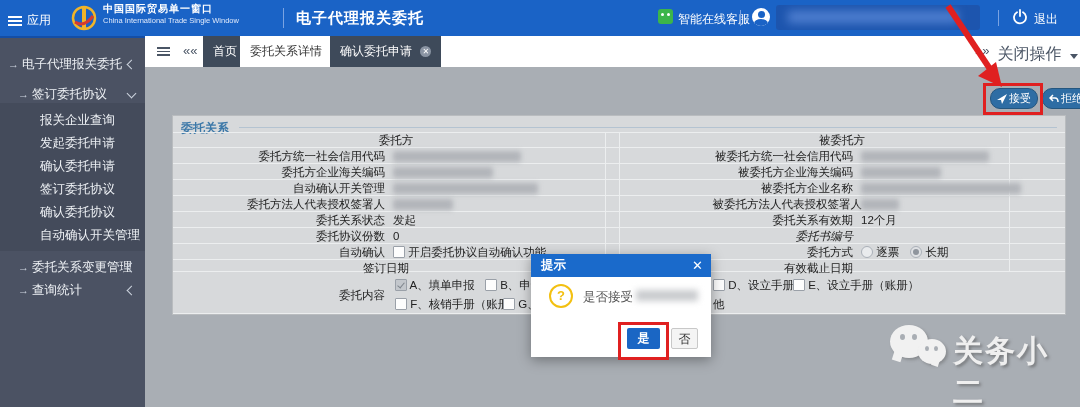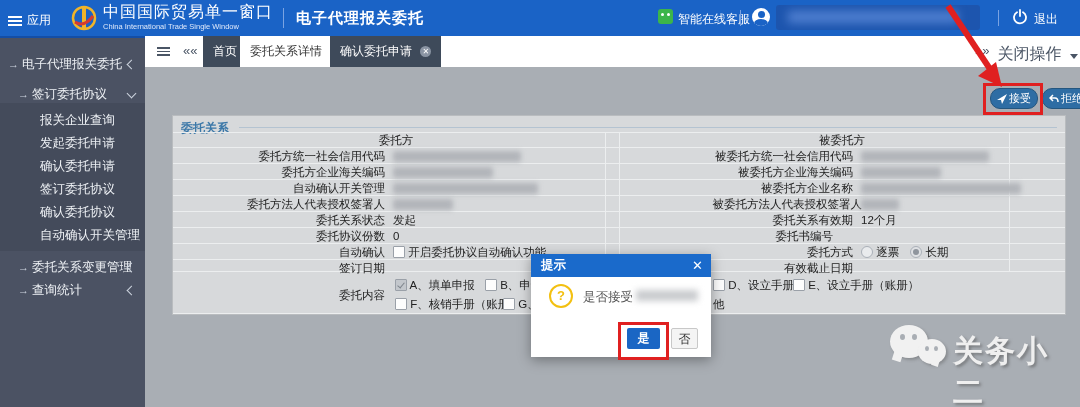--- a/index.html
+++ b/index.html
@@ -7,21 +7,21 @@
        font-family:"Liberation Sans","DejaVu Sans",sans-serif;background:#a9aeb4;}
   .abs{position:absolute;}
 
   
   .hdr{left:0;top:0;width:1080px;height:36px;background:#1a63c6;border-bottom:2px solid #144ea6;color:#fff;}
   .hbars{width:14px;height:10px;display:inline-block;}
   .hbars i{display:block;height:2px;background:#fff;margin:0 0 2px 0;}
   .hdr-menu{left:8px;top:12px;display:flex;align-items:center;gap:5px;font-size:12px;color:#fff;cursor:pointer;}
   .logo{left:70px;top:4px;width:28px;height:28px;}
   .brand{left:103px;top:4px;line-height:1;}
-  .brand .t1{font-size:16px;font-weight:normal;letter-spacing:1px;}
+  .brand .t1{font-size:10px;font-weight:bold;letter-spacing:1px;}
   .brand .t2{font-size:7.5px;margin-top:3px;color:#dfe9fb;}
   .hdr-div{top:8px;width:1px;height:20px;background:#7aa3e2;}
   .app-title{left:296px;top:9px;font-size:15px;font-weight:bold;letter-spacing:1px;}
   .robot{left:658px;top:9px;width:15px;height:15px;background:#3cb54a;border-radius:3px;}
   .robot:before{content:"";position:absolute;left:3px;top:4px;width:3px;height:3px;background:#fff;border-radius:50%;}
   .robot:after{content:"";position:absolute;right:3px;top:4px;width:3px;height:3px;background:#fff;border-radius:50%;}
   .svc{left:678px;top:11px;font-size:12px;}
   .usr-ic{left:752px;top:8px;width:18px;height:18px;background:#fff;border-radius:50%;overflow:hidden;}
   .usr-ic:before{content:"";position:absolute;left:5.5px;top:3px;width:7px;height:7px;background:#1a63c6;border-radius:50%;}
   .usr-ic:after{content:"";position:absolute;left:2px;top:11px;width:14px;height:9px;background:#1a63c6;border-radius:50% 50% 0 0;}
@@ -261,33 +261,33 @@
     <div class="blurbox" style="left:220px;top:67px;width:60px;"></div>
     <div class="lab" style="left:0;top:81px;width:212px;">委托关系状态</div>
     <div class="val" style="left:220px;top:81px;">发起</div>
     <div class="lab" style="left:0;top:97px;width:212px;">委托协议份数</div>
     <div class="val" style="left:220px;top:97px;">0</div>
     <div class="lab" style="left:0;top:113px;width:212px;">自动确认</div>
     <div class="val" style="left:220px;top:113px;">
       <span class="cb"></span>
       <span>开启委托协议自动确认功能</span>
     </div>
-    <div class="lab" style="left:0;top:129px;width:212px;">签订日期</div>
+    <div class="lab" style="left:0;top:129px;width:236px;">签订日期</div>
 
     <div class="lab" style="left:446px;top:17px;width:234px;">被委托方统一社会信用代码</div>
     <div class="blurbox" style="left:688px;top:19px;width:128px;"></div>
     <div class="lab" style="left:446px;top:33px;width:234px;">被委托方企业海关编码</div>
     <div class="blurbox" style="left:688px;top:35px;width:80px;"></div>
     <div class="lab" style="left:446px;top:49px;width:234px;">被委托方企业名称</div>
     <div class="blurbox" style="left:688px;top:51px;width:160px;"></div>
     <div class="lab" style="left:446px;top:65px;width:234px;padding-left:9px;">被委托方法人代表授权签署人</div>
     <div class="blurbox" style="left:688px;top:67px;width:38px;"></div>
     <div class="lab" style="left:446px;top:81px;width:234px;">委托关系有效期</div>
     <div class="val" style="left:688px;top:81px;">12个月</div>
-    <div class="lab" style="left:426px;top:97px;width:234px;">委托书编号</div>
+    <div class="lab" style="left:446px;top:97px;width:234px;font-style:italic;">委托书编号</div>
     <div class="lab" style="left:446px;top:113px;width:234px;">委托方式</div>
     <div class="val" style="left:688px;top:113px;">
       <span class="rd"></span>
       <span>逐票</span>
       <span class="rd on" style="margin-left:8px;"></span>
       <span>长期</span>
     </div>
     <div class="lab" style="left:446px;top:129px;width:234px;">有效截止日期</div>
 
     <div class="lab" style="left:120px;top:156px;width:92px;">委托内容</div>

